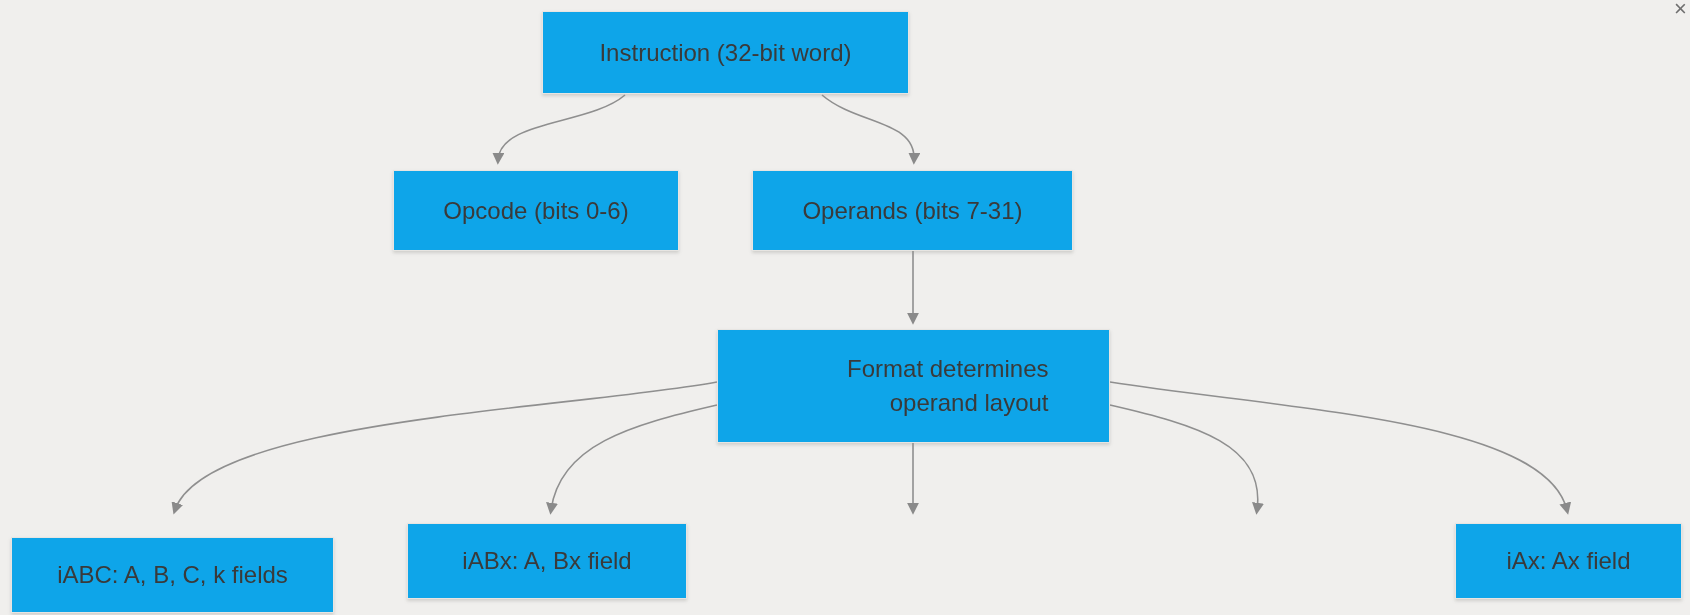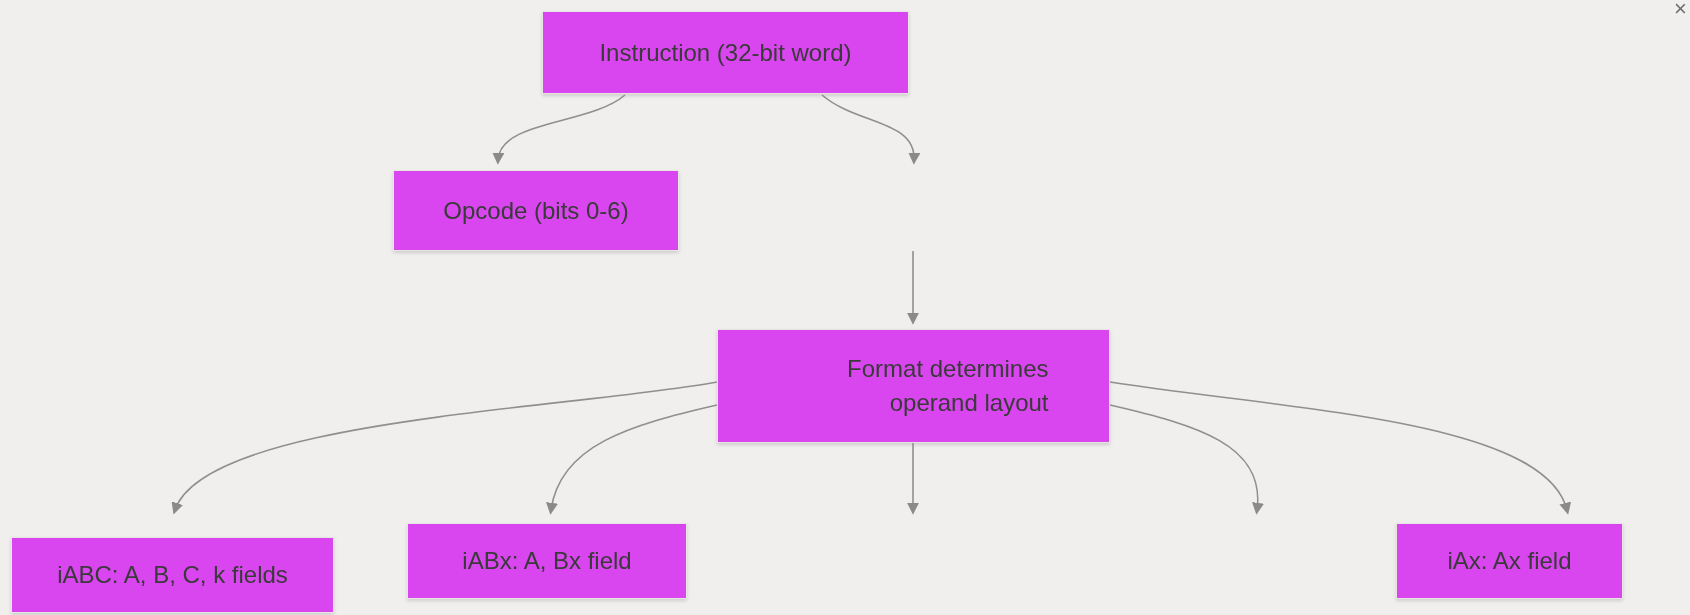--- a/index.html
+++ b/index.html
@@ -20,21 +20,21 @@
     position: absolute;
     left: 0; top: 0;
     width: 1690px;
     height: 615px;
     pointer-events: none;
     z-index: 0;
   }
   .node {
     position: absolute;
     box-sizing: border-box;
-    background: #d946ef;
+    background: #0ea5e9;
     border: 1px solid #e7e5e2;
     box-shadow: 0 2px 3px rgba(150,148,144,0.35);
     display: flex;
     align-items: center;
     justify-content: center;
     text-align: center;
     color: #3a3a3a;
     font-size: 24px;
     line-height: 34px;
     z-index: 1;
@@ -42,21 +42,21 @@
   .node span { display: inline-block; }
   #node-instruction { left: 542px; top: 11px;  width: 367px; height: 83px; }
   #node-opcode      { left: 393px; top: 170px; width: 286px; height: 81px; }
   #node-operands    { left: 752px; top: 170px; width: 321px; height: 81px; }
   #node-format      { left: 717px; top: 329px; width: 393px; height: 114px; text-align: right; }
   #node-format span { width: 270px; }
   #node-iabc        { left: 11px;   top: 537px; width: 323px; height: 76px; }
   #node-iabx        { left: 407px;  top: 523px; width: 280px; height: 76px; }
   #node-iasbx       { left: 763px;  top: 523px; width: 300px; height: 76px; }
   #node-isj         { left: 1139px; top: 523px; width: 241px; height: 76px; }
-  #node-iax         { left: 1396px; top: 523px; width: 227px; height: 76px; }
+  #node-iax         { left: 1455px; top: 523px; width: 227px; height: 76px; }
   #close-btn {
     position: absolute;
     left: 1674px;
     top: -4px;
     font-size: 22px;
     color: #6f6f6f;
     z-index: 2;
     cursor: pointer;
     user-select: none;
   }
@@ -85,20 +85,23 @@
   </svg>
 
   <div class="node" id="node-instruction">
     <span>Instruction (32-bit word)</span>
   </div>
 
   <div class="node" id="node-opcode">
     <span>Opcode (bits 0-6)</span>
   </div>
 
+  <div class="node" id="node-operands">
+    <span>Operands (bits 7-31)</span>
+  </div>
 
   <div class="node" id="node-format">
     <span>Format determines operand layout</span>
   </div>
 
   <div class="node" id="node-iabc">
     <span>iABC: A, B, C, k fields</span>
   </div>
 
   <div class="node" id="node-iabx">

